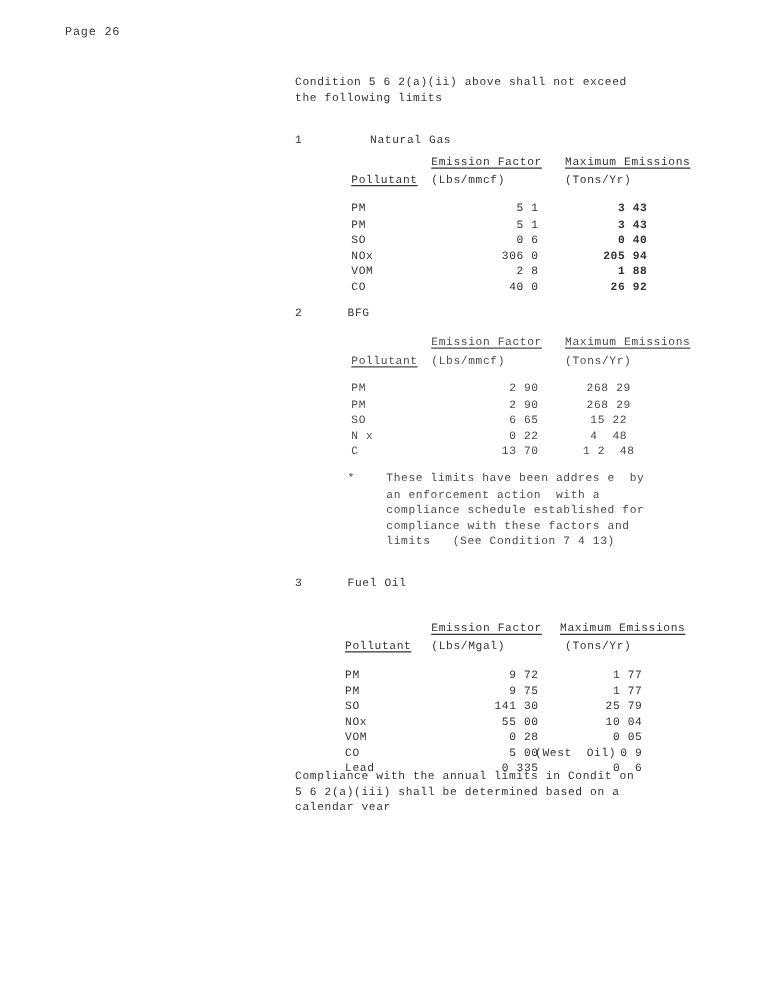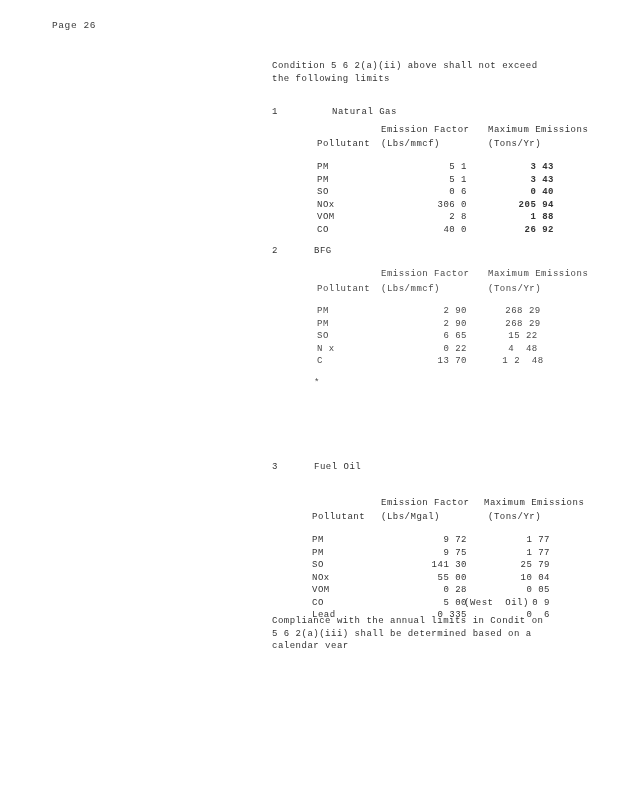--- a/index.html
+++ b/index.html
@@ -31,21 +31,20 @@
     width: 618px;
     height: 800px;
   }
   .blk {
     position: absolute;
     font-size: 9px;
     line-height: 12.5px;
     letter-spacing: 0.5px;
     white-space: pre;
     color: #333333;
-    margin-left: 36px;
   }
   .faint { color: #4a4a4a; }
   .intro { left: 236px; top: 60px; }
   .sec1-num { left: 236px; top: 106px; }
   .sec1-title { left: 296px; top: 106px; }
   .sec1-hdr1 { left: 345px; top: 124px; }
   .sec1-hdr2 { left: 452px; top: 124px; }
   .sec1-hdr1b { left: 281px; top: 138px; }
   .sec1-hdr2b { left: 345px; top: 138px; }
   .sec1-hdr3b { left: 452px; top: 138px; }
@@ -75,20 +74,21 @@
   .sec3-hdr2b { left: 345px; top: 511px; }
   .sec3-hdr3b { left: 452px; top: 511px; }
   .sec3-rows-name { left: 276px; top: 534px; }
   .sec3-rows-ef   { left: 345px; top: 534px; text-align: right; width: 86px; }
   .sec3-rows-me   { left: 452px; top: 534px; text-align: right; width: 62px; }
   .sec3-footnote  { left: 428px; top: 597px; }
 
   .closing { left: 236px; top: 615px; }
 
   .underline {
+    text-decoration: underline;
     text-underline-offset: 2px;
   }
 </style>
 </head>
 <body>
 
 <div class="page">
   <div class="doc">
 
     <div class="page-label">Page 26</div>
@@ -139,20 +139,25 @@
 6 65
 0 22
 13 70</div>
     <div class="blk sec2-rows-me faint">268 29
 268 29
 15 22
 4  48
 1 2  48</div>
 
     <div class="blk note-star faint">*</div>
+    <div class="blk note-body faint">These limits have been addres e  by
+an enforcement action  with a
+compliance schedule established for
+compliance with these factors and
+limits   (See Condition 7 4 13)</div>
 
     <div class="blk sec3-num">3</div>
     <div class="blk sec3-title">Fuel Oil</div>
     <div class="blk sec3-hdr1 underline">Emission Factor</div>
     <div class="blk sec3-hdr2 underline">Maximum Emissions</div>
     <div class="blk sec3-hdr1b underline">Pollutant</div>
     <div class="blk sec3-hdr2b">(Lbs/Mgal)</div>
     <div class="blk sec3-hdr3b">(Tons/Yr)</div>
     <div class="blk sec3-rows-name">PM
 PM

